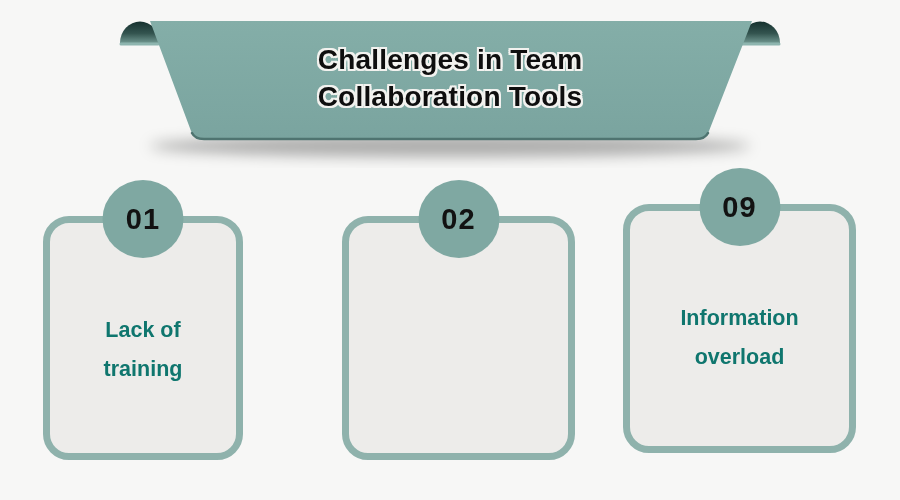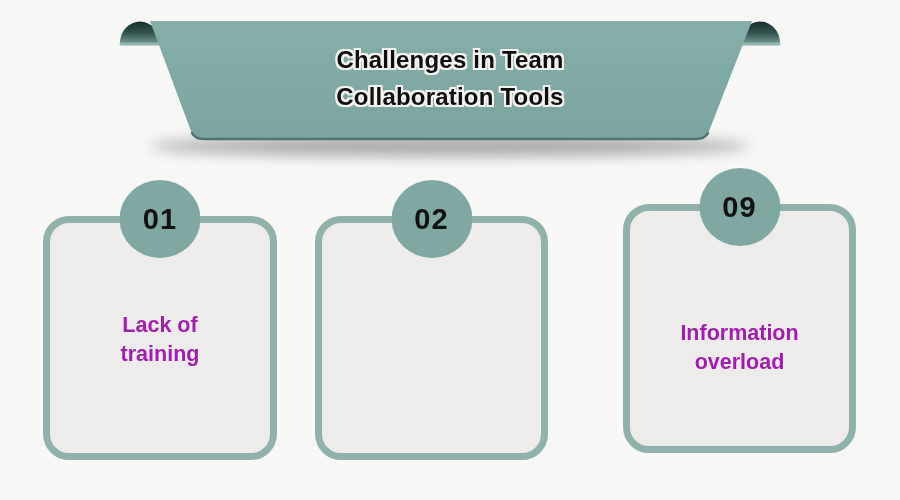--- a/index.html
+++ b/index.html
@@ -8,62 +8,62 @@
     background:#F7F7F6;
     font-family:"Liberation Sans","DejaVu Sans",sans-serif;
   }
   .stage{position:absolute;inset:0;width:900px;height:500px;}
 
   
   .banner-svg{position:absolute;left:0;top:0;}
   .banner-title{
     position:absolute;left:0;right:0;top:41px;
     text-align:center;
-    font-size:24px;line-height:37px;font-weight:bold;
+    font-size:28px;line-height:37px;font-weight:bold;
     color:#0E0E0E;
     white-space:pre-line;
     letter-spacing:0.2px;
     text-shadow:
       -2px -2px 0 #F2F2EF, 2px -2px 0 #F2F2EF,
       -2px  2px 0 #F2F2EF, 2px  2px 0 #F2F2EF,
       -2px  0   0 #F2F2EF, 2px  0   0 #F2F2EF,
        0   -2px 0 #F2F2EF, 0    2px 0 #F2F2EF;
   }
 
   
   .card{
     position:absolute;
     box-sizing:border-box;
     background:#EDECEA;
     border:7px solid #8FB2AC;
     border-radius:26px;
   }
-  .card-1{left:43px;  top:216px; width:234px; height:244px;}
-  .card-2{left:315px; top:216px; width:233px; height:244px;}
+  .card-1{left:43px;  top:216px; width:200px; height:244px;}
+  .card-2{left:342px; top:216px; width:233px; height:244px;}
   .card-3{left:623px; top:204px; width:233px; height:249px;}
 
   .number-circle{
     position:absolute;left:50%;top:-43px;transform:translateX(-50%);
     width:81px;height:78px;border-radius:50%;
     background:#7FA8A2;
     display:flex;align-items:center;justify-content:center;
   }
   .number-circle .num{
     font-size:29px;font-weight:bold;color:#121212;letter-spacing:1px;
   }
 
   .card-label{
     position:absolute;left:8px;right:8px;
     text-align:center;
-    font-size:21.5px;line-height:29px;font-weight:bold;
-    color:#a21caf;
+    font-size:21.5px;line-height:39px;font-weight:bold;
+    color:#0f766e;
     white-space:pre-line;
   }
   .card-1 .card-label,.card-2 .card-label{top:88px;}
-  .card-3 .card-label{top:108px;}
+  .card-3 .card-label{top:88px;}
 </style>
 </head>
 <body>
 
 <div class="stage">
 
   <svg class="banner-svg" width="900" height="175" viewBox="0 0 900 175">
     <defs>
       <linearGradient id="bannerGrad" x1="0" y1="0" x2="0" y2="1">
         <stop offset="0" stop-color="#84AEA8"></stop>

